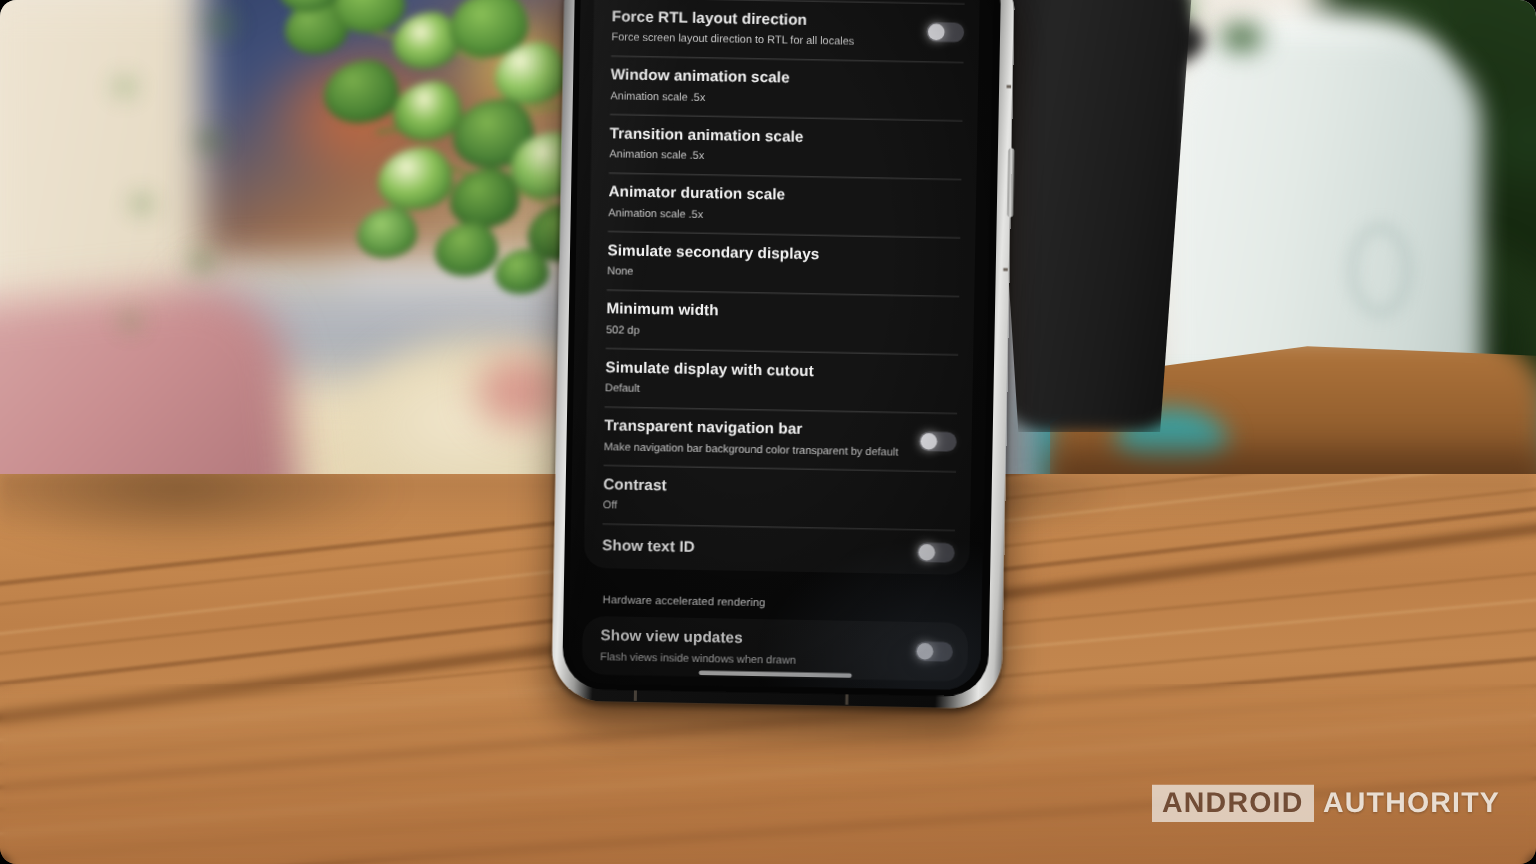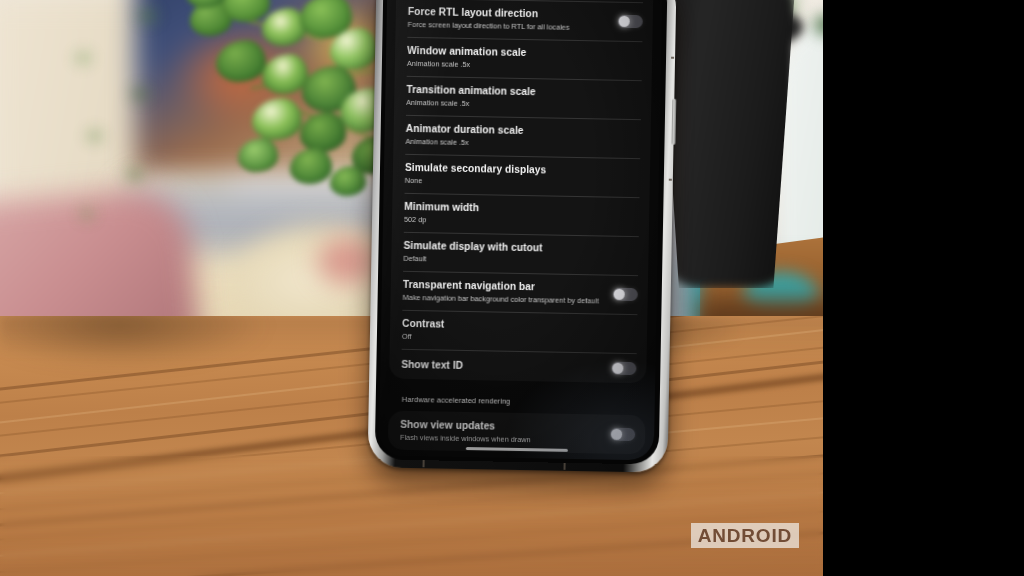--- a/index.html
+++ b/index.html
@@ -4,22 +4,23 @@
 <style>
   * { box-sizing: border-box; margin: 0; padding: 0; }
   html, body {
     width: 1024px; height: 576px;
     overflow: hidden;
     font-family: "Liberation Sans", sans-serif;
     background: #000;
   }
   #scene {
     position: relative;
-    width: 823px; height: 576px;
+    width: 1024px; height: 576px;
     overflow: hidden;
+    border-radius: 11px;
   }
 
   
   .bg-layer { position: absolute; inset: 0; }
 
   .bg-wall {
     position: absolute; left: 0; top: 0; width: 1024px; height: 440px;
     background:
       linear-gradient(176deg, #efe9e0 0%, #f4efe7 28%, #e9e3da 62%, #ded6cb 100%);
   }
@@ -587,15 +588,16 @@
         <div class="pill"></div>
       </div>
 
       <div class="screen-vignette"></div>
       <div class="screen-glare"></div>
     </div>
   </div>
 
   <div class="watermark">
     <span class="wm-box">ANDROID</span>
+    <span class="wm-text">AUTHORITY</span>
   </div>
 
 </div>
 
 </body></html>

